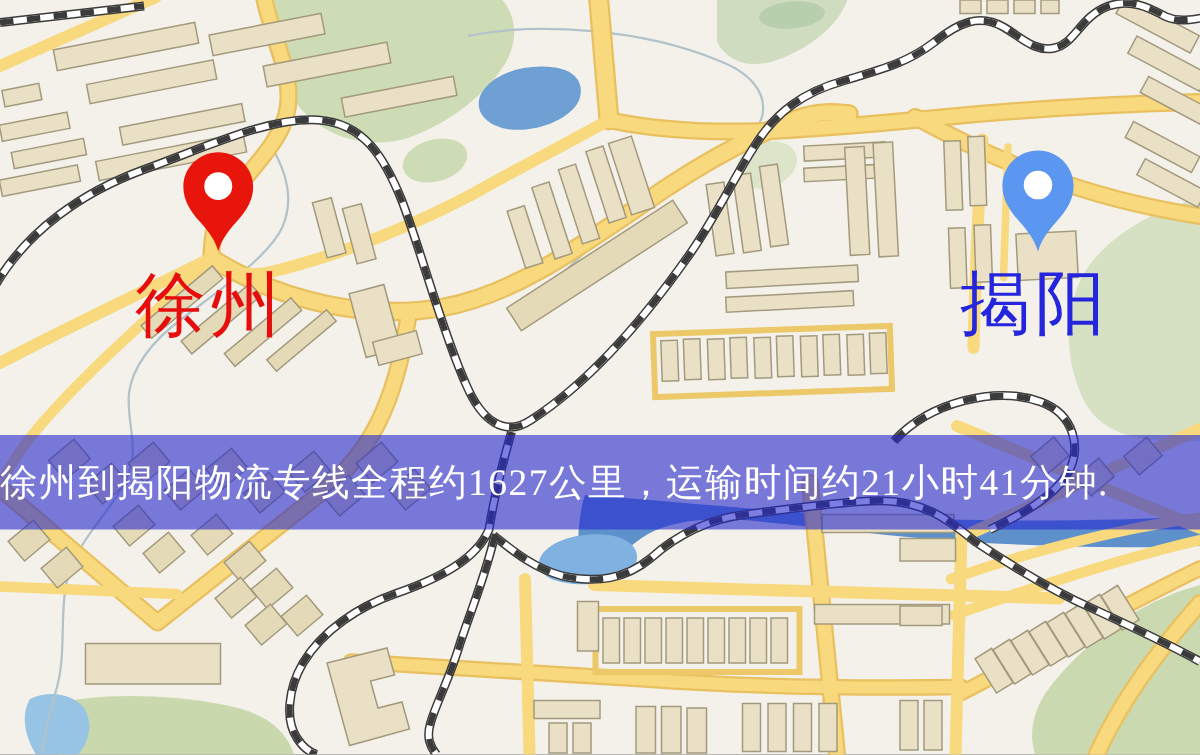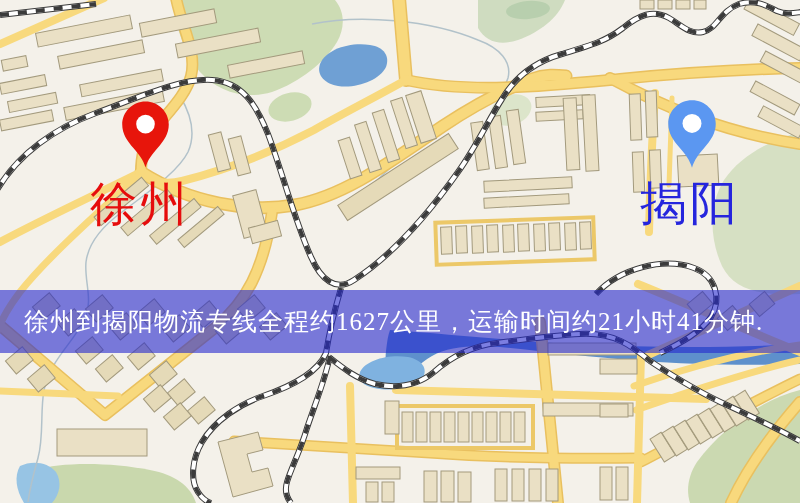--- a/index.html
+++ b/index.html
@@ -10,21 +10,21 @@
   .stream{fill:none;stroke:#b2c2ca;stroke-width:1.5px;}
   .road-casing{fill:none;stroke:#e9c05f;stroke-linecap:round;stroke-linejoin:round;}
   .road{fill:none;stroke:#f8d97d;stroke-linecap:round;stroke-linejoin:round;}
   .terrace{fill:none;stroke:#ecc868;stroke-width:4px;}
   .rail-case{fill:none;stroke:#3b3b3b;stroke-width:6px;}
   .rail-white{fill:none;stroke:#ffffff;stroke-width:4px;}
   .rail-dash{fill:none;stroke:#3b3b3b;stroke-width:4px;stroke-dasharray:9 9;}
   .bldg{fill:#eae0c5;stroke:#a39a7d;stroke-width:1px;}
   .bldg2{fill:#e5dab8;stroke:#a39a7d;stroke-width:1px;}
   
-  .banner{position:absolute;left:0;top:290px;width:800px;height:63px;display:flex;align-items:center;box-sizing:border-box;padding-left:24px;}
+  .banner{position:absolute;left:0;top:290px;width:800px;height:63px;display:flex;align-items:center;box-sizing:border-box;}
   .banner span{font-family:"Liberation Serif",serif;font-size:25px;letter-spacing:1px;white-space:nowrap;}
   
   .pin{position:absolute;}
   .pin-origin{left:121px;top:100px;width:49px;height:69px;}
   .pin-dest{left:667px;top:99px;width:50px;height:70px;}
   
   .city-label{position:absolute;font-family:"Liberation Serif",serif;font-size:47px;line-height:1;letter-spacing:3px;font-weight:500;white-space:nowrap;}
   .label-origin{left:90px;top:181px;}
   .label-dest{left:640px;top:180px;}
 </style>

